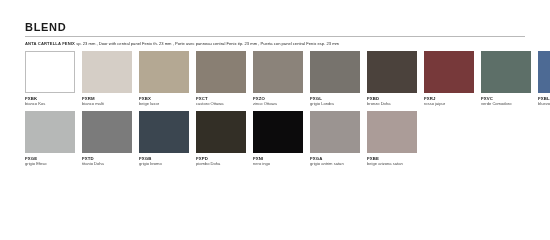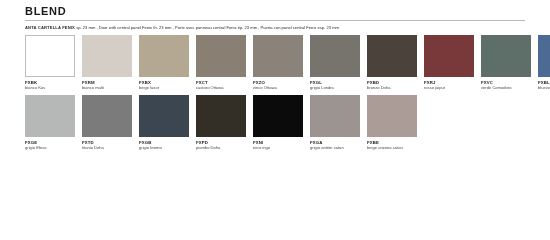--- a/index.html
+++ b/index.html
@@ -20,20 +20,21 @@
     box-sizing: border-box;
     padding: 0 25px;
   }
   .title {
     font-size: 11px;
     font-weight: bold;
     letter-spacing: 0.7px;
     color: #1a1a1a;
     padding-top: 5px;
     line-height: 12px;
+    margin-top: 16px;
   }
   .rule {
     height: 1px;
     background: #b9b9b9;
     margin-top: 3px;
   }
   .subtitle {
     font-size: 4.1px;
     color: #2b2b2b;
     line-height: 6px;

